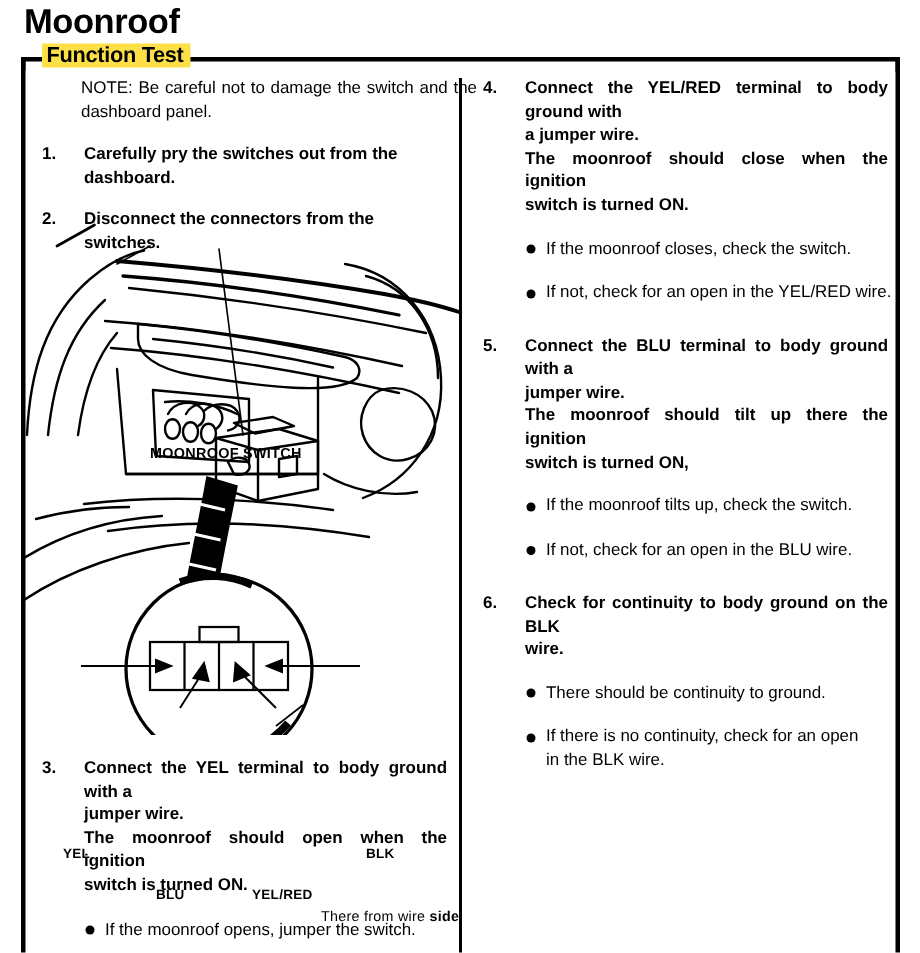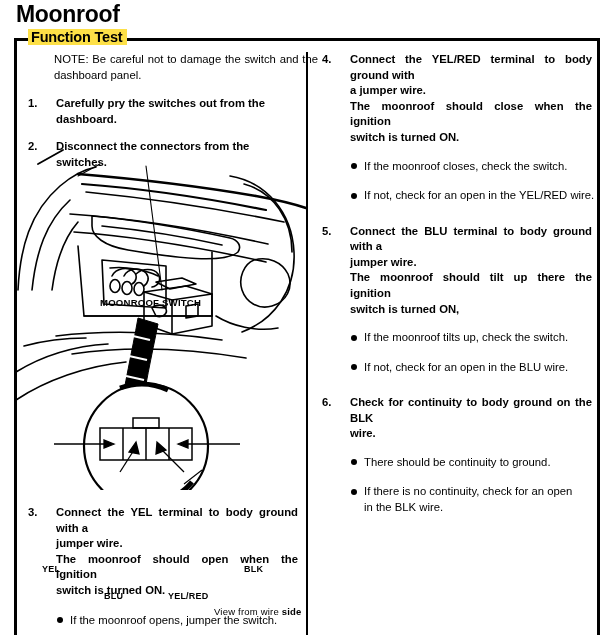--- a/index.html
+++ b/index.html
@@ -313,21 +313,21 @@
 
   <div class="figure-label small" id="label-yel">YEL</div>
 
   <div class="figure-label small" id="label-blk">BLK</div>
 
   <div class="figure-label small" id="label-blu">BLU</div>
 
   <div class="figure-label small" id="label-yelred">YEL/RED</div>
 
   <div class="figure-label" id="label-view">
-    <span>View from wire </span><b>side</b>
+    <span>There from wire </span><b>side</b>
   </div>
 </div>
 
 <div class="column" id="left-column-lower" style="left:26px; top:505px;">
 
   <div class="step">
     <span class="step-num">3.</span>
     <span class="step-line justified">Connect the YEL terminal to body ground with a</span>
     <span class="step-line">jumper wire.</span>
     <span class="step-line justified">The moonroof should open when the ignition</span>

